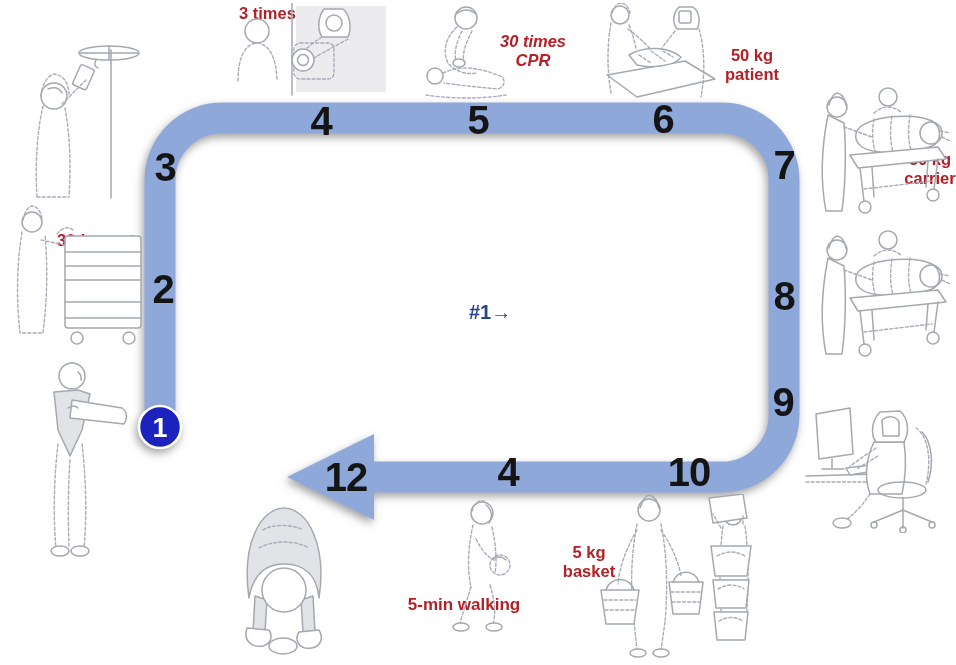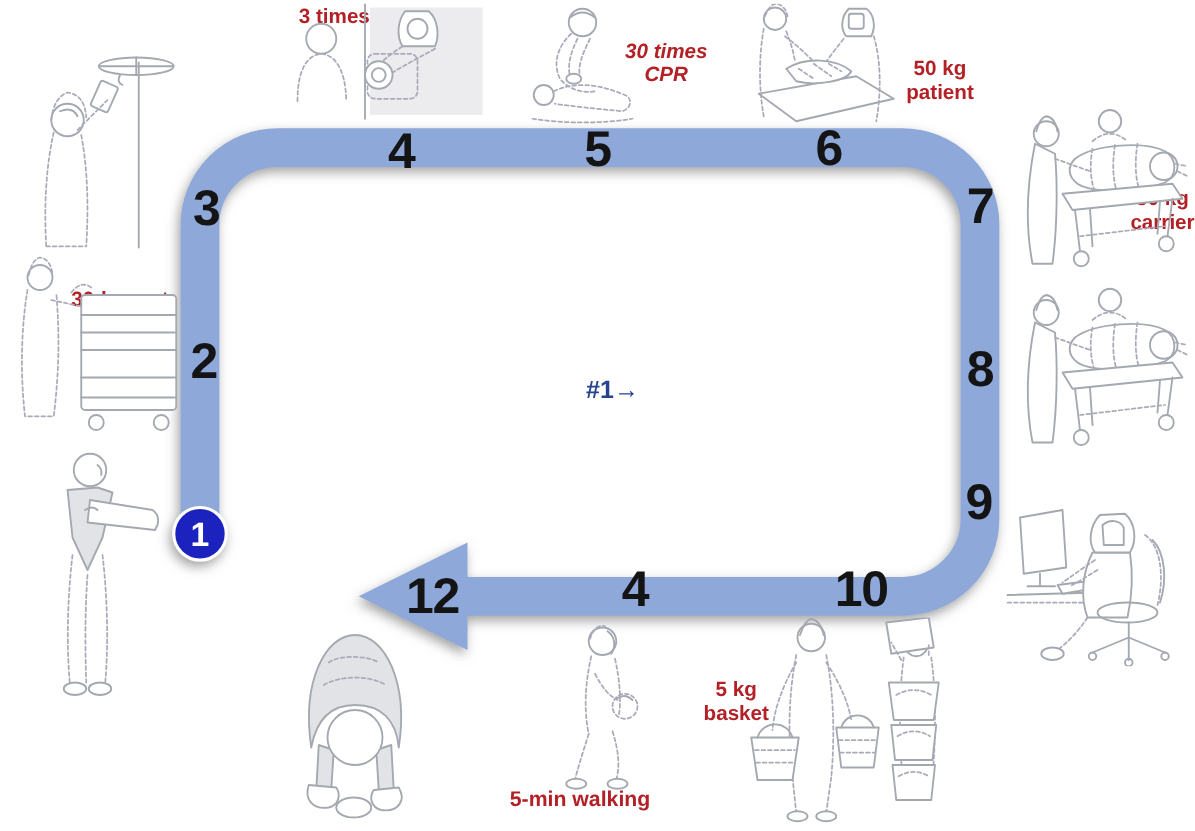--- a/index.html
+++ b/index.html
@@ -91,21 +91,21 @@
   </div>
   <div class="red-label red-center" style="left:930px;top:150px;">
     <div>50 kg</div>
     <div>carrier</div>
   </div>
   <div class="red-label" style="left:57px;top:231px;">30-kg cart</div>
   <div class="red-label red-center" style="left:589px;top:543px;">
     <div>5 kg</div>
     <div>basket</div>
   </div>
-  <div class="red-label red-center" style="left:464px;top:630px;font-size:17px;">5-min walking</div>
+  <div class="red-label red-center" style="left:464px;top:595px;font-size:17px;">5-min walking</div>
 
   <svg class="illus" style="left:10px;top:40px;" width="130" height="160" viewBox="0 0 130 160">
     <line class="ln" x1="101" y1="10" x2="101" y2="158"></line>
     <ellipse class="ln" cx="99" cy="13" rx="30" ry="7"></ellipse>
     <path class="ln" d="M70 13 L128 13 M99 6 L99 20"></path>
     <path class="ln" d="M86 20 q-3 6 2 8"></path>
     <rect class="fw" x="66" y="26" width="15" height="22" rx="2" transform="rotate(24 73 37)"></rect>
     <circle class="fw" cx="44" cy="56" r="13"></circle>
     <path class="ln" d="M38 49 q10 -4 14 4"></path>
     <path class="lnd" d="M52 64 L76 40"></path>

